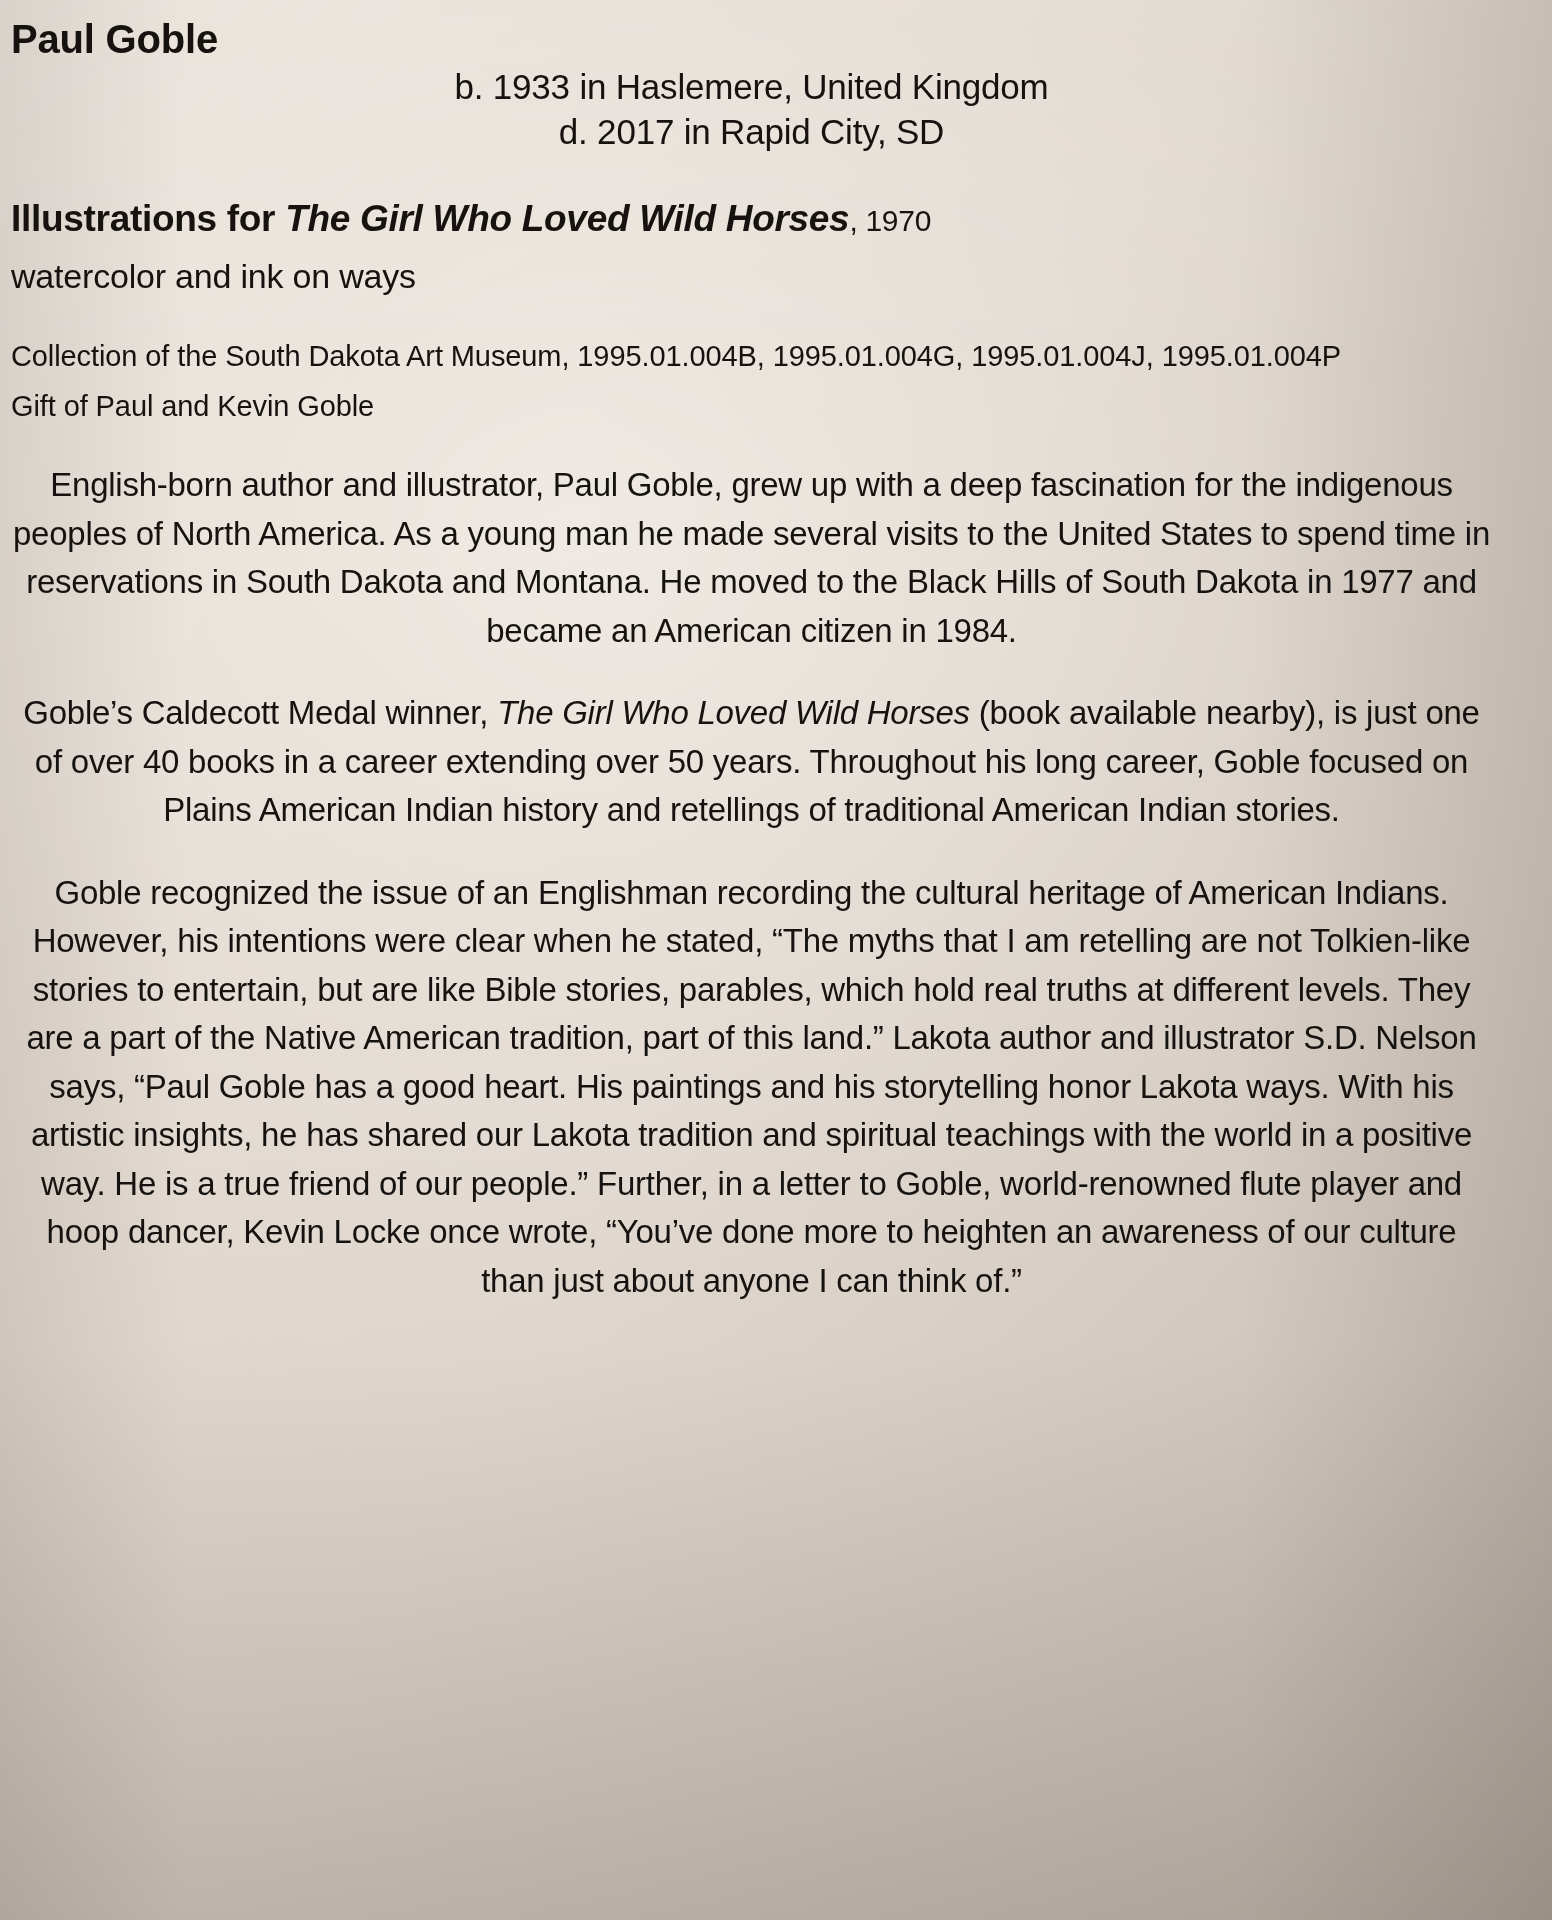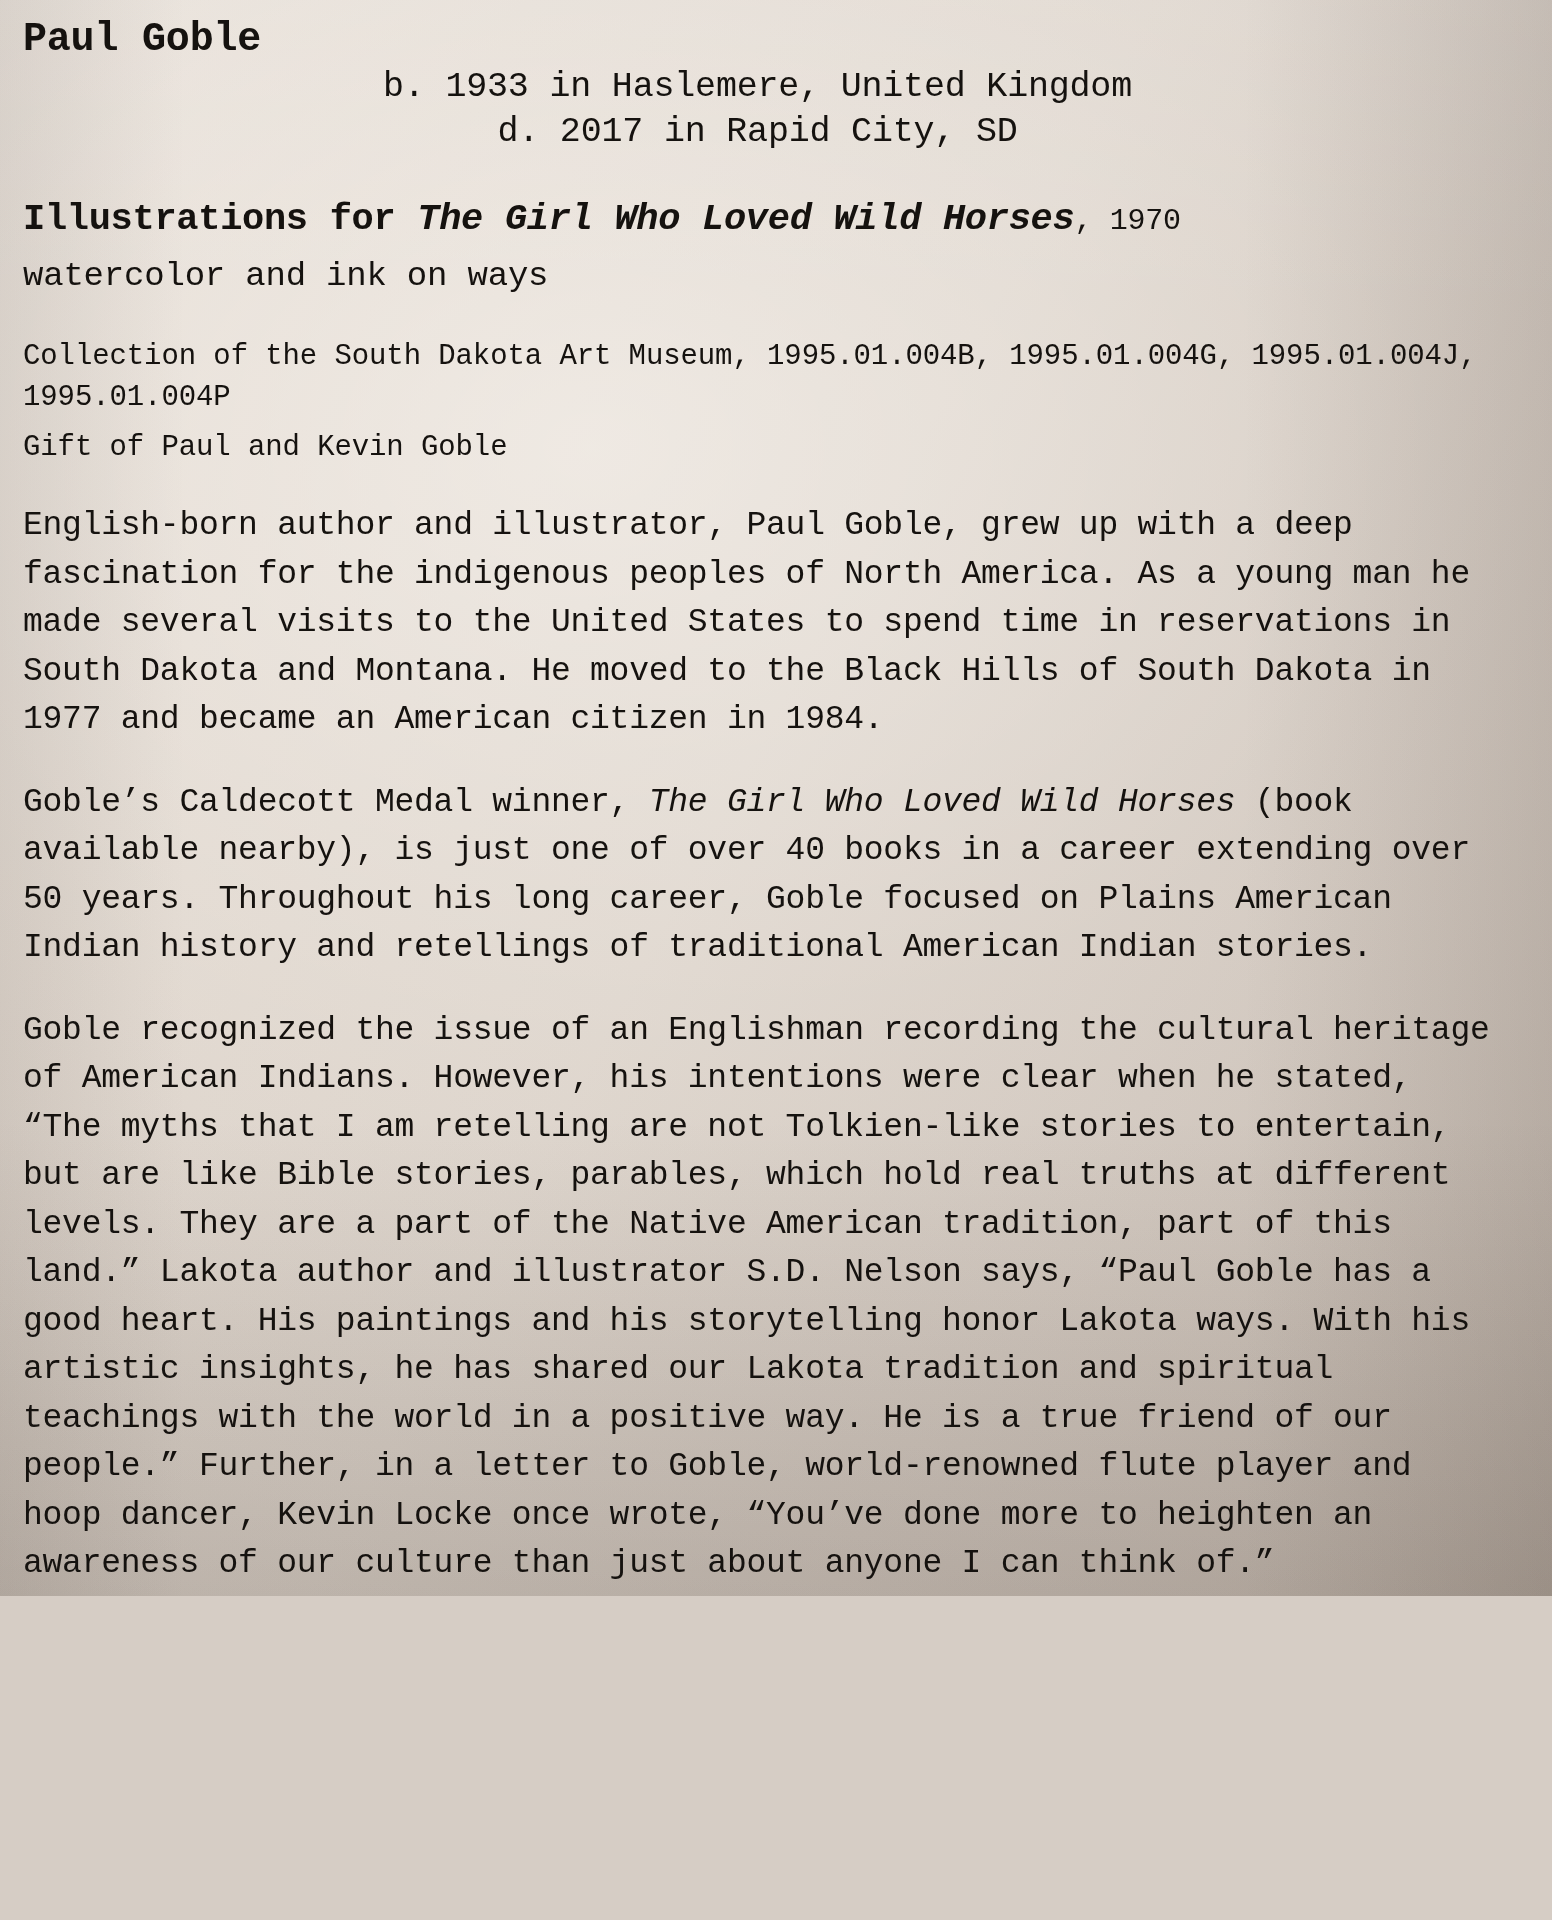--- a/index.html
+++ b/index.html
@@ -12,27 +12,26 @@
     overflow: hidden;
     background: #d6cdc5;
     font-family: "Liberation Sans", sans-serif;
     color: #15120f;
   }
 
   
   .label-panel {
     position: relative;
     width: 1552px;
-    height: 1596px;
+    height: 1920px;
     box-sizing: border-box;
-    padding: 18px 60px 0 23px;
+    padding: 18px 60px 0 11px;
     background:
       radial-gradient(120% 85% at 38% 28%, rgba(255,252,248,0.55) 0%, rgba(255,250,244,0.18) 45%, rgba(120,105,95,0.10) 100%),
       linear-gradient(118deg, #e4dcd4 0%, #ded5cc 22%, #d9d0c7 48%, #cfc5bc 72%, #c4b9af 100%);
-    font-family: Liberation Mono, monospace;
   }
   .label-panel::after {
     content: "";
     position: absolute;
     inset: 0;
     pointer-events: none;
     background:
       linear-gradient(90deg, rgba(60,48,40,0.10) 0%, rgba(60,48,40,0.00) 12%, rgba(60,48,40,0.00) 80%, rgba(60,48,40,0.13) 100%),
       linear-gradient(180deg, rgba(255,255,255,0.10) 0%, rgba(255,255,255,0.00) 20%, rgba(50,40,32,0.00) 70%, rgba(50,40,32,0.14) 100%);
   }
@@ -90,21 +89,21 @@
   }
   .credit-line.gift {
     margin-top: 9px;
   }
 
   .body-para {
     font-size: 33px;
     line-height: 1.47;
     margin: 34px 0 0 0;
     letter-spacing: -0.25px;
-    text-align: left;
+    text-align: center;
   }
   .body-para em {
     font-style: italic;
   }
 </style>
 </head>
 <body>
 
 <div class="label-panel">
   <div class="content">

